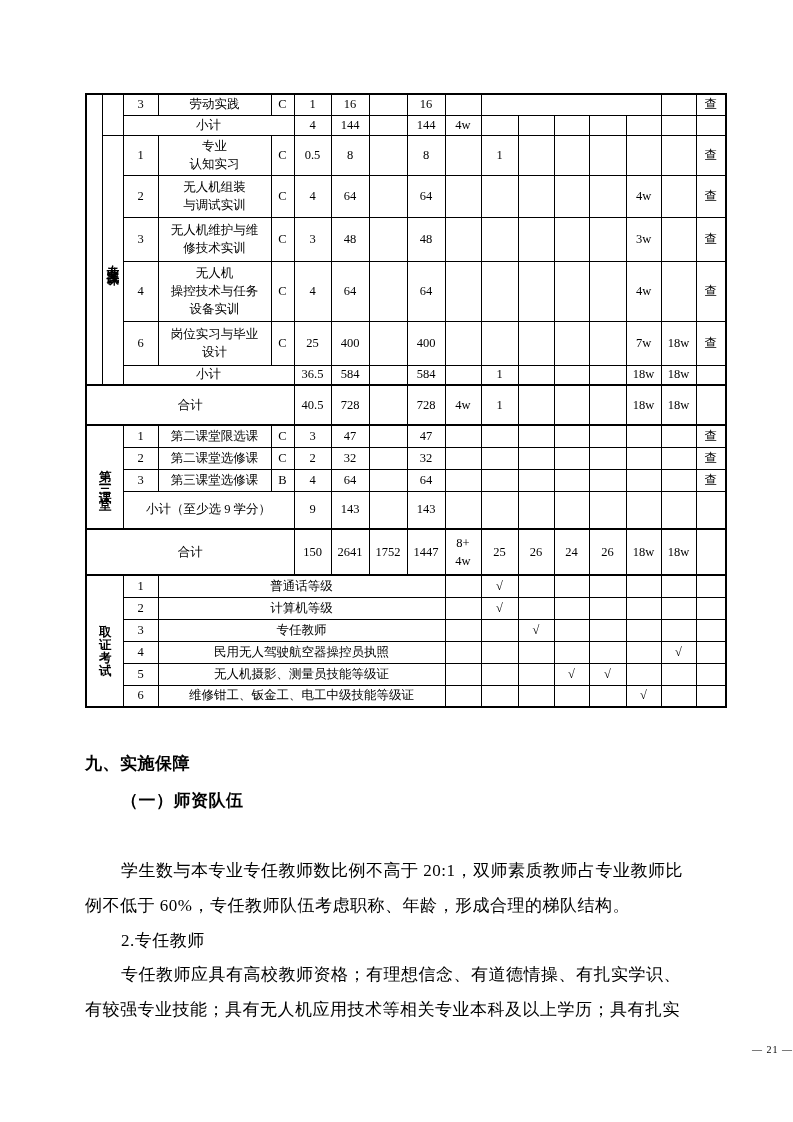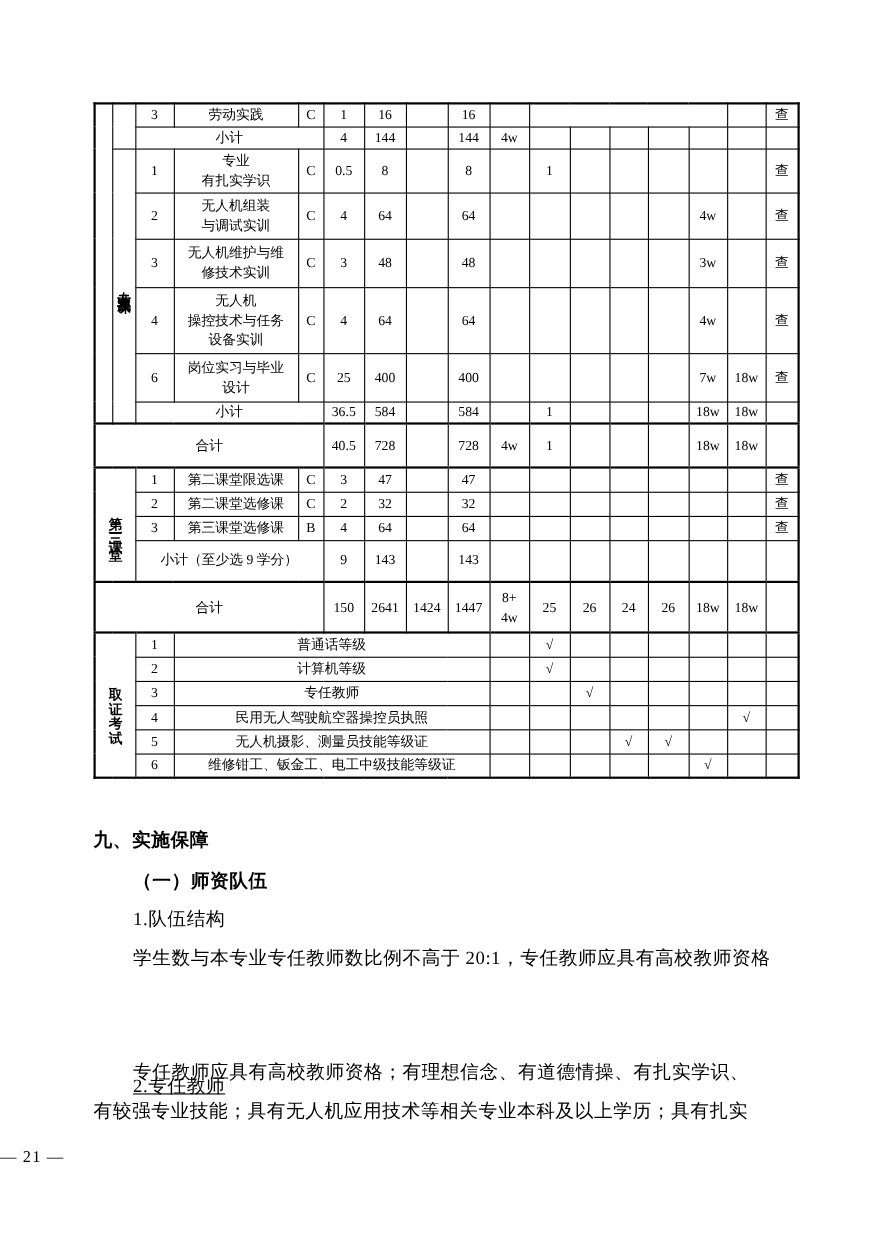--- a/index.html
+++ b/index.html
@@ -30,21 +30,21 @@
   td.vert.sp1 { letter-spacing:2px; }
   td.vert.sp2 { letter-spacing:7px; }
   td.vert.sp3 { letter-spacing:13px; }
   tr.sect td { border-top-width:2px; }
   td .l { display:block; line-height:1.45; }
   .bodytext { position:absolute; left:85px; width:632px; font-size:17px;
     letter-spacing:0.5px; white-space:nowrap; }
   .bold { font-weight:bold; }
   .indent2 { padding-left:36px; }
   .footer { position:absolute; left:0; top:1044px; width:793px;
-    text-align:left; font-size:15px; letter-spacing:1px; }
+    text-align:right; font-size:10px; letter-spacing:1px; }
 </style>
 </head>
 <body>
 
 <div class="page">
 
 <table class="sched">
 <colgroup>
   <col style="width:16px">
         <col style="width:21px">
@@ -96,21 +96,21 @@
     <td></td>
     <td></td>
     <td></td>
   </tr>
 
   <tr style="height:40px">
     <td rowspan="6" class="vert sp1">专业实践课</td>
     <td class="num">1</td>
     <td class="name">
             <span class="l">专业</span>
-            <span class="l">有扎实学识</span>
+            <span class="l">认知实习</span>
           </td>
     <td class="num">C</td>
     <td class="num">0.5</td>
     <td class="num">8</td>
     <td></td>
     <td class="num">8</td>
     <td></td>
     <td class="num">1</td>
     <td></td>
     <td></td>
@@ -305,21 +305,21 @@
     <td></td>
     <td></td>
     <td></td>
     <td></td>
   </tr>
 
   <tr style="height:46px" class="sect">
     <td colspan="5">合计</td>
     <td class="num">150</td>
     <td class="sm">2641</td>
-    <td class="md">1424</td>
+    <td class="md">1752</td>
     <td class="md">1447</td>
     <td class="md">
             <span class="l">8+</span>
             <span class="l">4w</span>
           </td>
     <td class="num">25</td>
     <td class="num">26</td>
     <td class="num">24</td>
     <td class="num">26</td>
     <td class="sm">18w</td>
@@ -403,21 +403,21 @@
     <td></td>
     <td class="num">√</td>
     <td></td>
     <td></td>
   </tr>
 </tbody>
 </table>
 
 <div class="bodytext bold" style="top:752px;">九、实施保障</div>
 <div class="bodytext bold indent2" style="top:789px;">（一）师资队伍</div>
-<div class="bodytext indent2" style="top:824px;">1.队伍结构</div>
-<div class="bodytext indent2" style="top:859px;">学生数与本专业专任教师数比例不高于 20:1，专任教师应具有高校教师资格</div>
-<div class="bodytext indent2" style="top:976px;text-decoration:underline;">2.专任教师</div>
+<div class="bodytext indent2" style="top:859px;">学生数与本专业专任教师数比例不高于 20:1，双师素质教师占专业教师比</div>
+<div class="bodytext" style="top:894px;">例不低于 60%，专任教师队伍考虑职称、年龄，形成合理的梯队结构。</div>
+<div class="bodytext indent2" style="top:929px;">2.专任教师</div>
 <div class="bodytext" style="top:998px;">有较强专业技能；具有无人机应用技术等相关专业本科及以上学历；具有扎实</div>
 <div class="bodytext indent2" style="top:963px;">专任教师应具有高校教师资格；有理想信念、有道德情操、有扎实学识、</div>
 
 <div class="footer">— 21 —</div>
 
 </div>
 
 </body></html>

